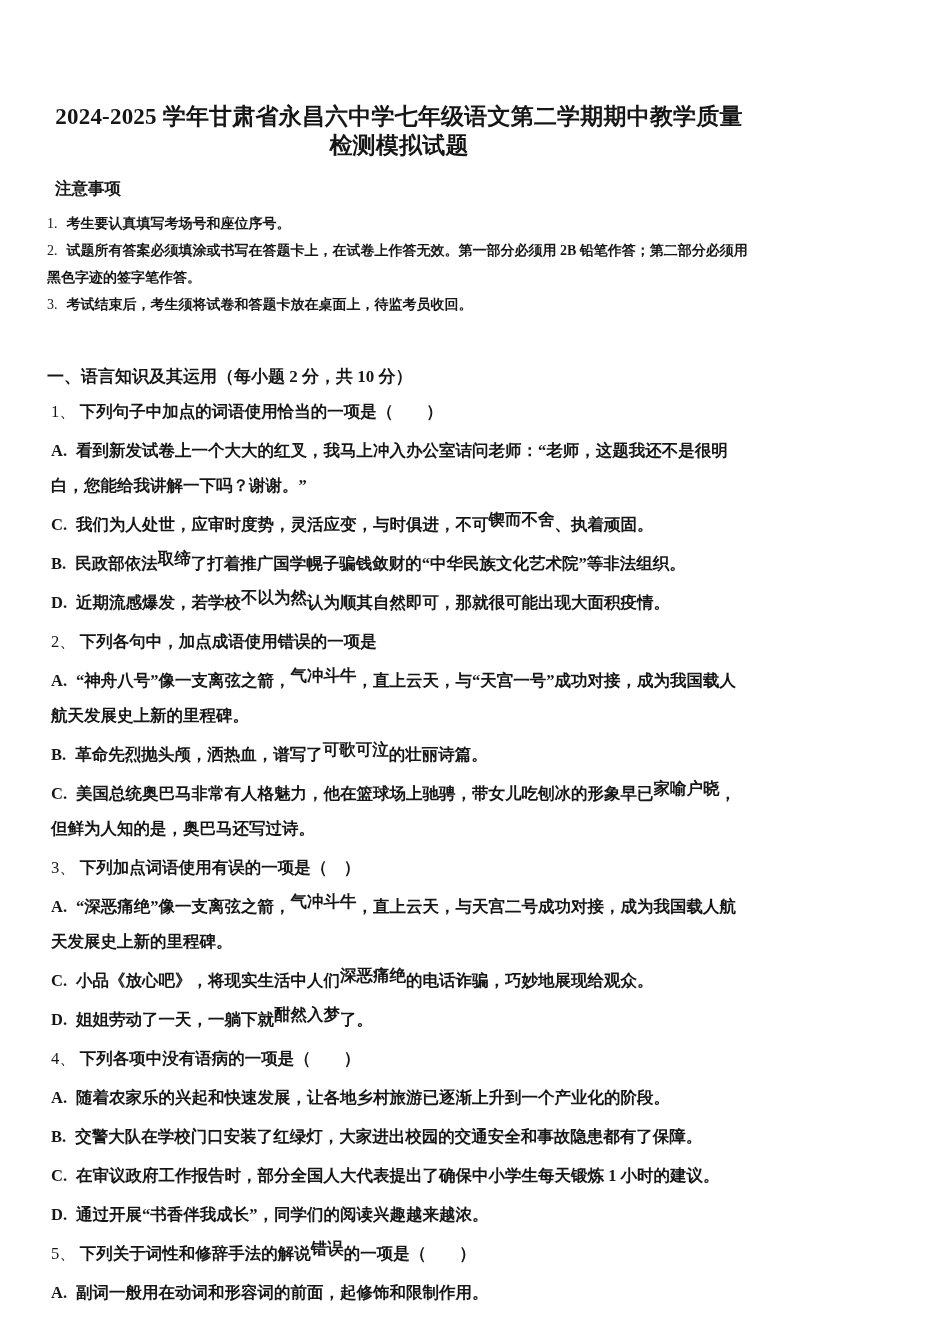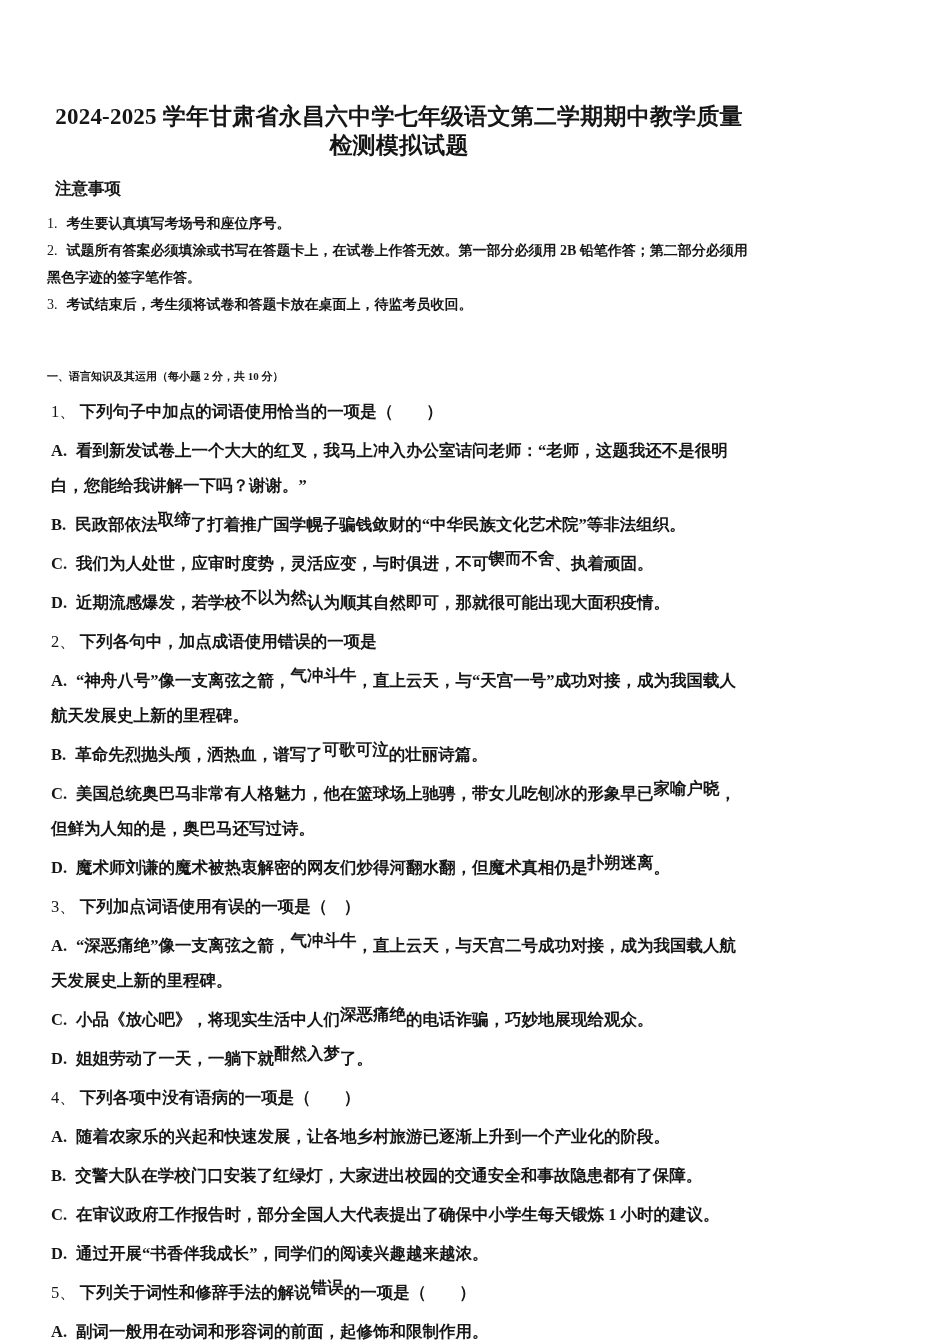--- a/index.html
+++ b/index.html
@@ -35,21 +35,21 @@
     font-size: 14px;
     font-weight: 700;
     line-height: 27px;
     margin: 0;
   }
   .notice-num {
     font-weight: 400;
     padding-right: 9px;
   }
   .section-heading {
-    font-size: 11px;
+    font-size: 17px;
     font-weight: 700;
     line-height: 27px;
     margin: 45px 0 0 0;
   }
   .line {
     font-size: 16.5px;
     font-weight: 700;
     line-height: 35px;
     margin: 4px;
   }
@@ -79,28 +79,27 @@
         <p class="notice-line"><span class="notice-num">2.</span><span>试题所有答案必须填涂或书写在答题卡上，在试卷上作答无效。第一部分必须用 2B 铅笔作答；第二部分必须用黑色字迹的签字笔作答。</span></p>
         <p class="notice-line"><span class="notice-num">3.</span><span>考试结束后，考生须将试卷和答题卡放在桌面上，待监考员收回。</span></p>
       </div>
   </div>
 
   <p class="section-heading">一、语言知识及其运用（每小题 2 分，共 10 分）</p>
 
   <div id="questions">
       <p class="line"><span class="qnum">1、</span><span>下列句子中加点的词语使用恰当的一项是（　　）</span></p>
       <p class="line"><span class="opt-label">A.</span><span>看到新发试卷上一个大大的红叉，我马上冲入办公室诘问老师：“老师，这题我还不是很明白，您能给我讲解一下吗？谢谢。”</span></p>
+      <p class="line"><span class="opt-label">C.</span><span>我们为人处世，应审时度势，灵活应变，与时俱进，不可</span><span class="raised">锲而不舍</span><span>、执着顽固。</span></p>
       <p class="line"><span class="opt-label">B.</span><span>民政部依法</span><span class="raised">取缔</span><span>了打着推广国学幌子骗钱敛财的“中华民族文化艺术院”等非法组织。</span></p>
-      <p class="line"><span class="opt-label">C.</span><span>我们为人处世，应审时度势，灵活应变，与时俱进，不可</span><span class="raised">锲而不舍</span><span>、执着顽固。</span></p>
       <p class="line"><span class="opt-label">D.</span><span>近期流感爆发，若学校</span><span class="raised">不以为然</span><span>认为顺其自然即可，那就很可能出现大面积疫情。</span></p>
       <p class="line"><span class="qnum">2、</span><span>下列各句中，加点成语使用错误的一项是</span></p>
       <p class="line"><span class="opt-label">A.</span><span>“神舟八号”像一支离弦之箭，</span><span class="raised">气冲斗牛</span><span>，直上云天，与“天宫一号”成功对接，成为我国载人航天发展史上新的里程碑。</span></p>
       <p class="line"><span class="opt-label">B.</span><span>革命先烈抛头颅，洒热血，谱写了</span><span class="raised">可歌可泣</span><span>的壮丽诗篇。</span></p>
       <p class="line"><span class="opt-label">C.</span><span>美国总统奥巴马非常有人格魅力，他在篮球场上驰骋，带女儿吃刨冰的形象早已</span><span class="raised">家喻户晓</span><span>，但鲜为人知的是，奥巴马还写过诗。</span></p>
-      <p class="line"><span class="opt-label">D.</span><span>魔术师刘谦的魔术被热衷解密的网友们炒得河翻水翻，但魔术真相仍是</span><span class="raised">扑朔迷离</span><span>。</span></p>
       <p class="line"><span class="qnum">3、</span><span>下列加点词语使用有误的一项是（　）</span></p>
       <p class="line"><span class="opt-label">A.</span><span>“深恶痛绝”像一支离弦之箭，</span><span class="raised">气冲斗牛</span><span>，直上云天，与天宫二号成功对接，成为我国载人航天发展史上新的里程碑。</span></p>
       <p class="line"><span class="opt-label">C.</span><span>小品《放心吧》，将现实生活中人们</span><span class="raised">深恶痛绝</span><span>的电话诈骗，巧妙地展现给观众。</span></p>
       <p class="line"><span class="opt-label">D.</span><span>姐姐劳动了一天，一躺下就</span><span class="raised">酣然入梦</span><span>了。</span></p>
       <p class="line"><span class="qnum">4、</span><span>下列各项中没有语病的一项是（　　）</span></p>
       <p class="line"><span class="opt-label">A.</span><span>随着农家乐的兴起和快速发展，让各地乡村旅游已逐渐上升到一个产业化的阶段。</span></p>
       <p class="line"><span class="opt-label">B.</span><span>交警大队在学校门口安装了红绿灯，大家进出校园的交通安全和事故隐患都有了保障。</span></p>
       <p class="line"><span class="opt-label">C.</span><span>在审议政府工作报告时，部分全国人大代表提出了确保中小学生每天锻炼 1 小时的建议。</span></p>
       <p class="line"><span class="opt-label">D.</span><span>通过开展“书香伴我成长”，同学们的阅读兴趣越来越浓。</span></p>
       <p class="line"><span class="qnum">5、</span><span>下列关于词性和修辞手法的解说</span><span class="raised">错误</span><span>的一项是（　　）</span></p>

